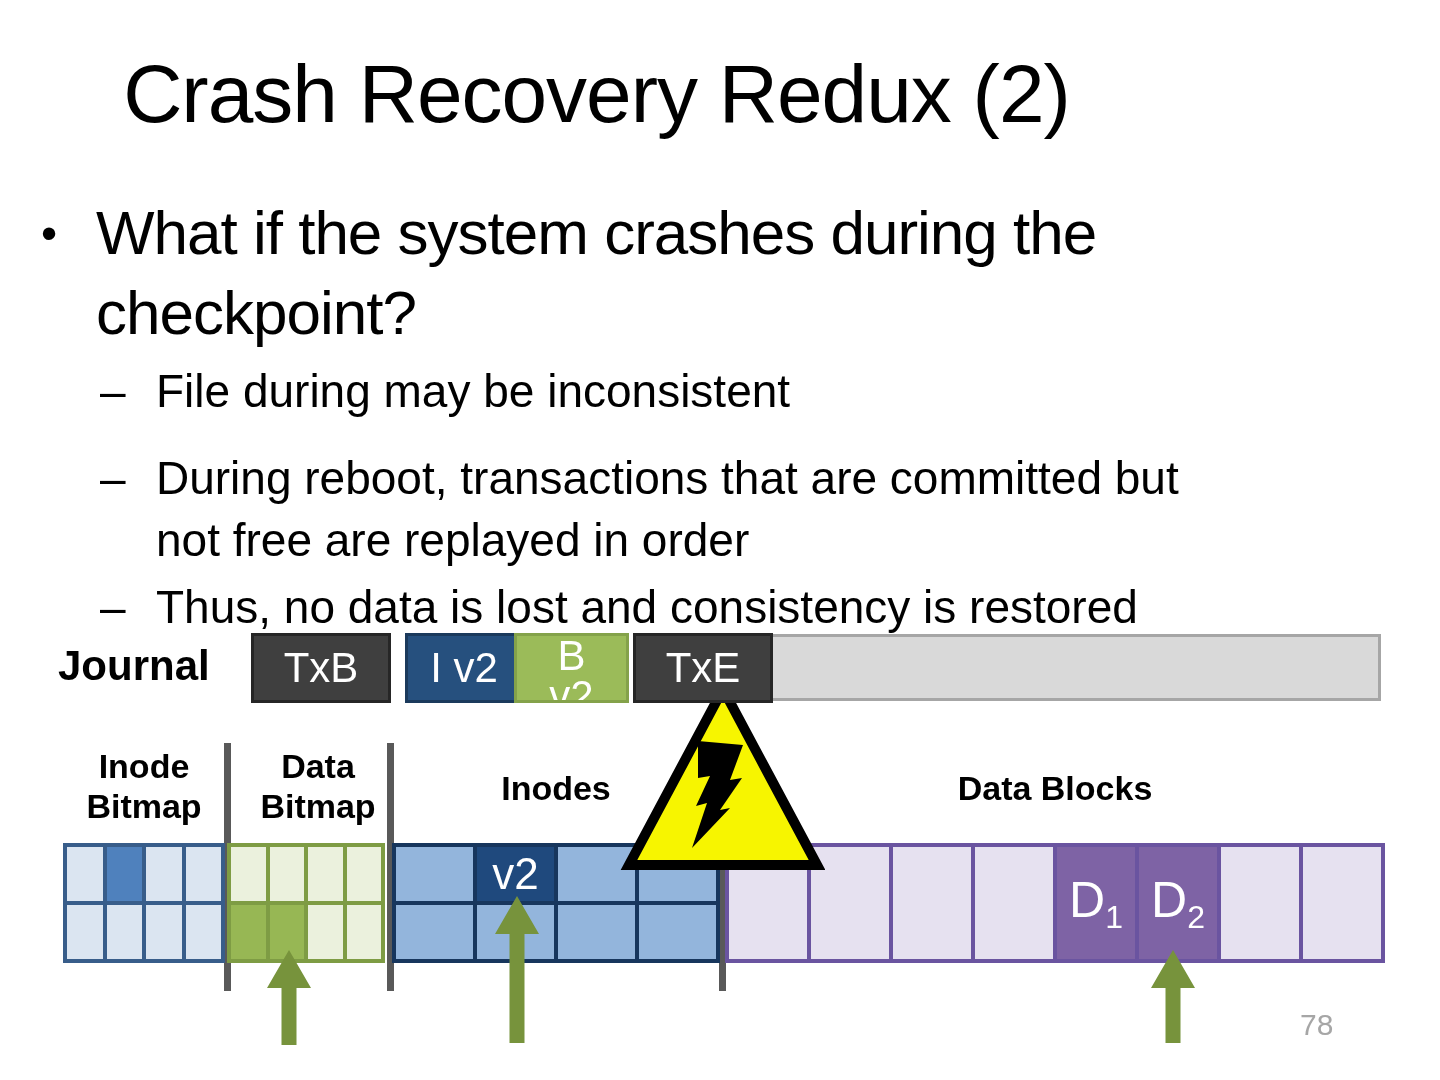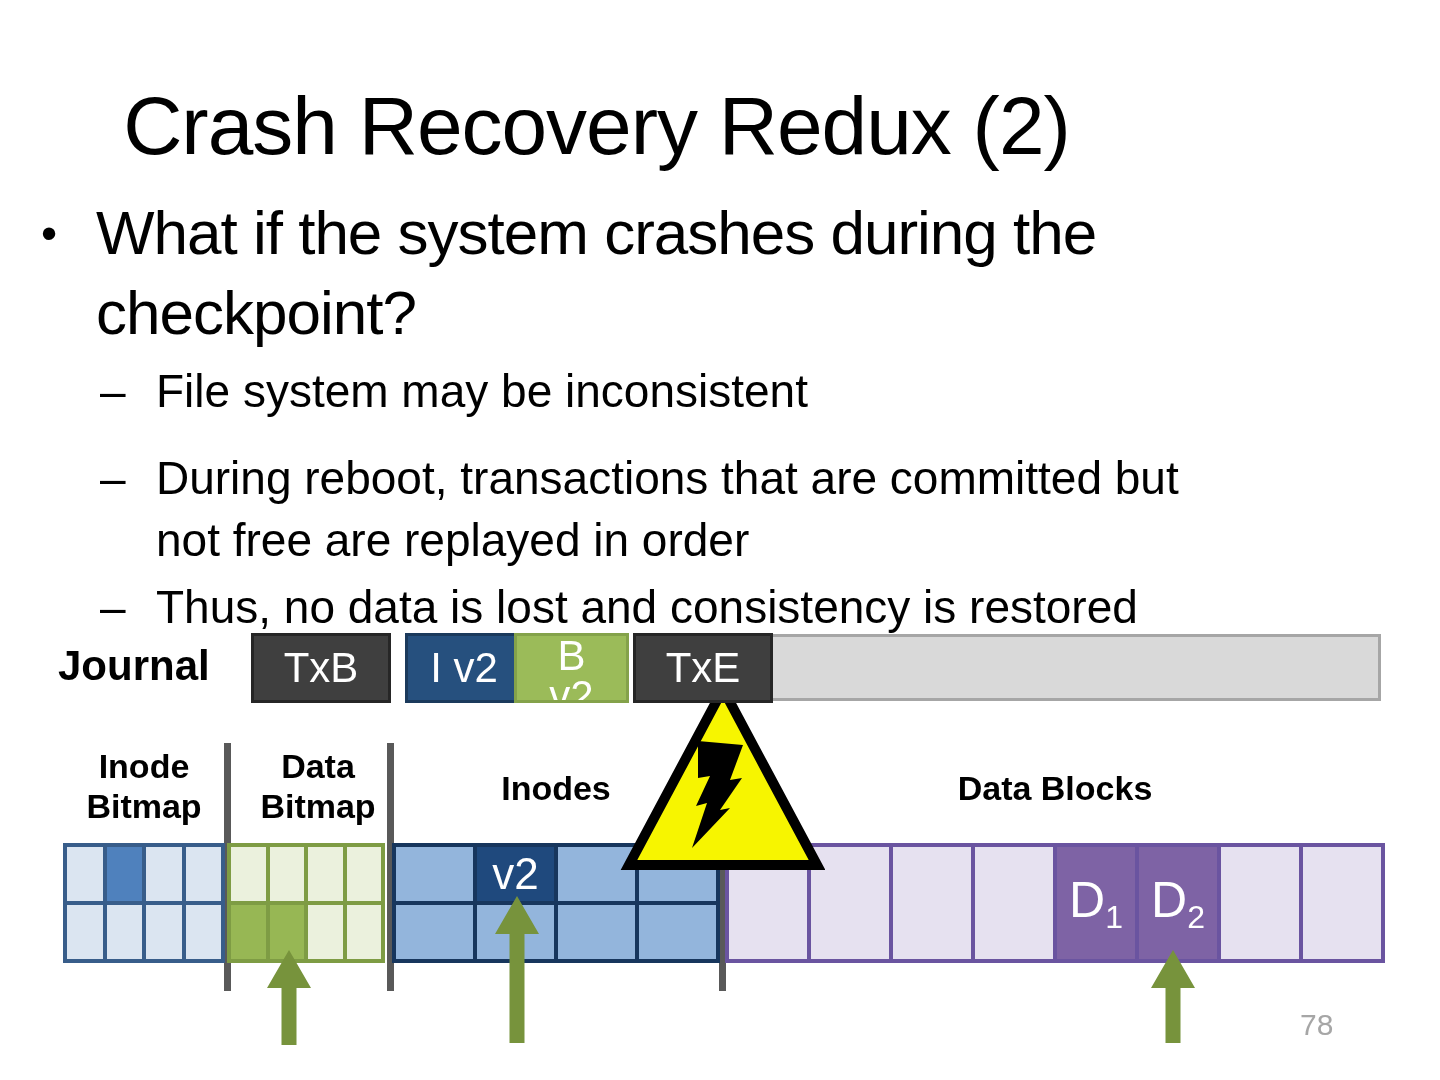--- a/index.html
+++ b/index.html
@@ -2,21 +2,21 @@
 <html style="--accent-blue: #4F81BD; --blue-border: #385D8A; --blue-light: #DBE5F1; --navy-border: #17365D; --navy-fill: #1F497D; --inode-fill: #93B5DC; --green: #97B754; --green-border: #7E9C44; --green-pale: #EBF1DD; --olive-arrow: #77933C; --purple-dark: #7E63A5; --purple-border: #6A54A0; --purple-light: #E6E1F0; --journal-dark: #3F3F3F; --journal-dark-border: #262626; --journal-blue: #26507E; --journal-blue-border: #1B3A5C; --journal-green: #9BBB59; --journal-green-border: #84A24A; --gray-fill: #D9D9D9; --gray-border: #A6A6A6; --divider: #595959; --triangle-yellow: #F7F500; --page-gray: #A6A6A6;"><head>
 <meta charset="utf-8">
 <style>
   * { margin:0; padding:0; box-sizing:border-box; }
   html,body { width:1440px; height:1080px; background:#ffffff; overflow:hidden;
               font-family:"Liberation Sans", sans-serif; }
   .slide { position:relative; width:1440px; height:1080px; background:#fff; }
 
   
   .title { position:absolute; top:44px; left:0; width:1193px; text-align:center;
-           font-size:82px; line-height:100px; letter-spacing:-1px; color:#000; font-weight:400;margin-top:32px; }
+           font-size:82px; line-height:100px; letter-spacing:-1px; color:#000; font-weight:400; }
 
   .bullet-row { position:absolute; display:flex; color:#000; }
   .b1 { left:41px; top:193px; width:1340px; font-size:62px; line-height:80px; letter-spacing:-1px; }
   .b1 .marker { width:55px; font-size:46px; line-height:80px; }
   .sub { left:100px; width:1330px; font-size:46px; line-height:62px; }
   .sub .marker { width:56px; }
   .s1 { top:360px; }
   .s2 { top:447px; }
   .s3 { top:576px; }
   .btext { white-space:pre-line; flex:1; }
@@ -85,21 +85,21 @@
   <h1 class="title">Crash Recovery Redux (2)</h1>
 
   <div class="bullet-row b1">
     <span class="marker">•</span>
     <div class="btext">What if the system crashes during the
 checkpoint?</div>
   </div>
 
   <div class="bullet-row sub s1">
     <span class="marker">–</span>
-    <div class="btext">File system may be inconsistent</div>
+    <div class="btext">File during may be inconsistent</div>
   </div>
   <div class="bullet-row sub s2">
     <span class="marker">–</span>
     <div class="btext">During reboot, transactions that are committed but
 not free are replayed in order</div>
   </div>
   <div class="bullet-row sub s3">
     <span class="marker">–</span>
     <div class="btext">Thus, no data is lost and consistency is restored</div>
   </div>

